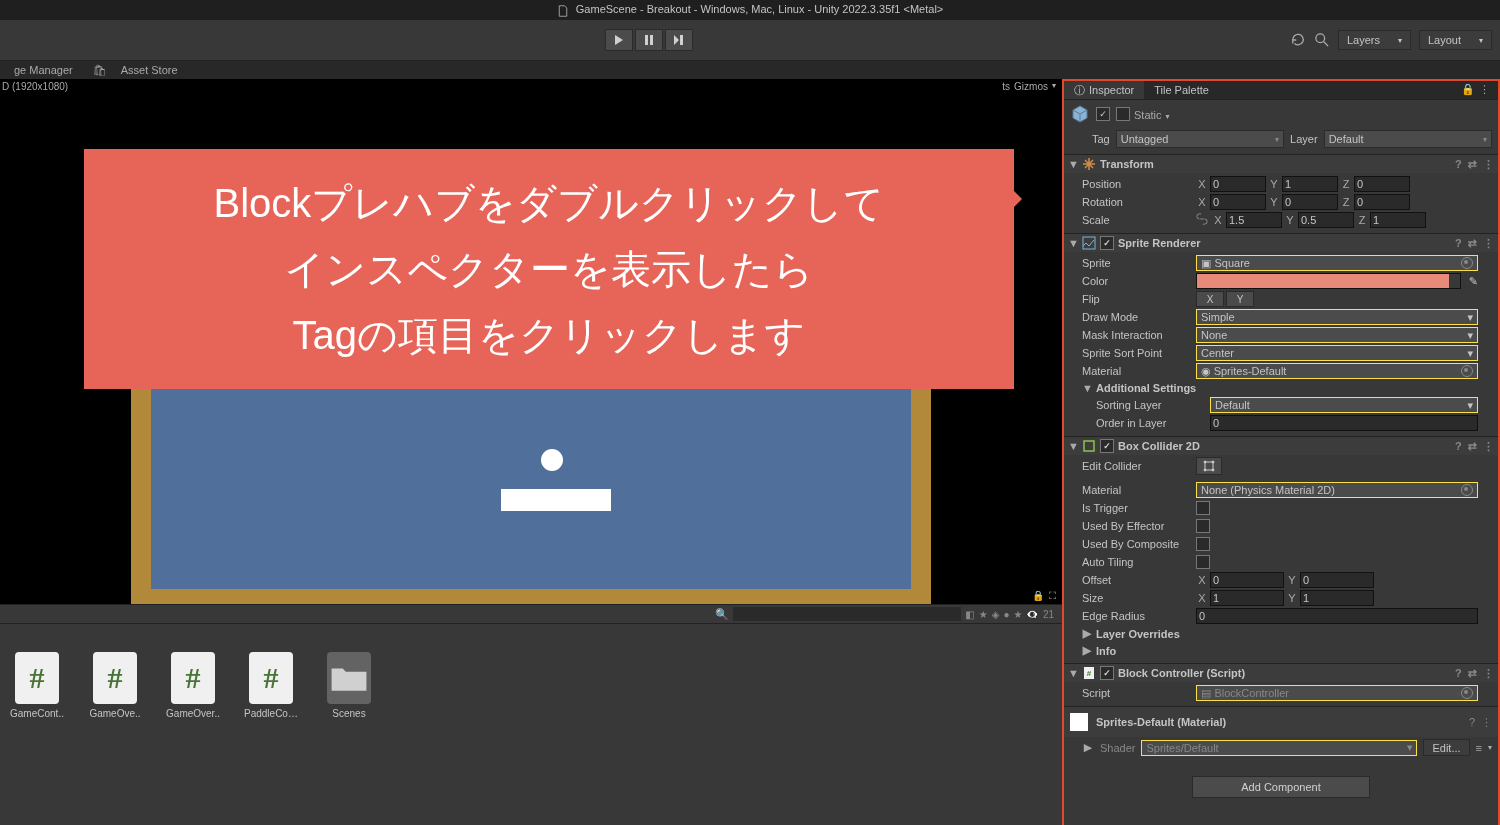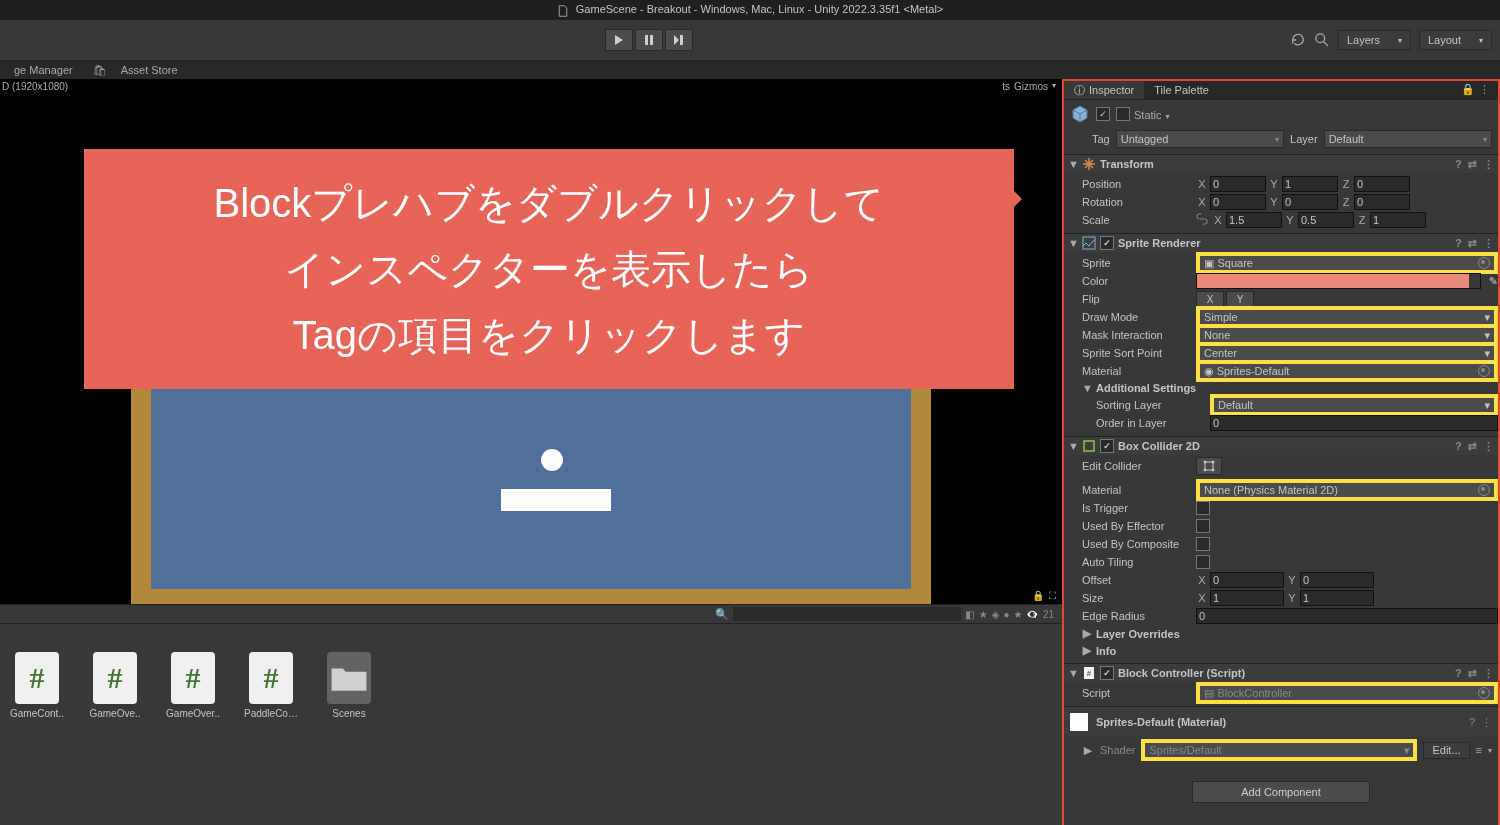--- a/index.html
+++ b/index.html
@@ -65,28 +65,28 @@
 .tag-row{display:flex;padding:2px 6px 6px 28px;gap:6px;align-items:center;}
 .dd{flex:1;background:#4b4b4b;border:1px solid #2a2a2a;height:16px;display:flex;align-items:center;padding:0 4px;color:#c4c4c4;justify-content:space-between;}
 .dd .arrow{font-size:8px;color:#888;}
 
 .comp{border-top:1px solid #222;background:#383838;}
 .comp-header{display:flex;align-items:center;padding:2px 4px;gap:4px;background:#3c3c3c;font-weight:bold;font-size:11px;}
 .foldout{width:10px;text-align:center;color:#aaa;}
 .comp-icon{width:14px;height:14px;display:flex;align-items:center;justify-content:center;}
 .comp-title{flex:1;}
 .comp-mini{color:#888;display:flex;gap:6px;}
-.comp-body{padding:2px 0 4px 18px;}
+.comp-body{padding:2px 20px 4px 18px;}
 .prop-row{display:flex;align-items:center;height:18px;gap:4px;}
 .prop-label{width:110px;color:#c4c4c4;font-size:11px;white-space:nowrap;}
 .prop-label.indent{padding-left:14px;}
 .xyz{display:flex;gap:2px;align-items:center;}
 .xyz-label{width:12px;text-align:center;color:#aaa;}
 .num-field{width:50px;background:#2a2a2a;border:1px solid #111;color:#c4c4c4;height:14px;padding:0 2px;font-size:11px;}
-.wide-field{flex:1;background:#4b4b4b;border:4px solid #fde047;height:14px;padding:0 4px;display:flex;align-items:center;justify-content:space-between;color:#c4c4c4;}
+.wide-field{flex:1;background:#4b4b4b;border:1px solid #fde047;height:14px;padding:0 4px;display:flex;align-items:center;justify-content:space-between;color:#c4c4c4;}
 .color-field{flex:1;height:14px;background:linear-gradient(to right,#e88a7a 0,#e88a7a 96%,transparent 96%);border:1px solid #111;}
 .sub-head{font-weight:bold;font-size:11px;padding:2px 0;display:flex;align-items:center;gap:4px;color:#c4c4c4;}
 .flip-btns{display:flex;gap:2px;}
 .flip-btn{width:26px;height:14px;background:#4b4b4b;border:1px solid #2a2a2a;text-align:center;font-size:10px;display:flex;align-items:center;justify-content:center;}
 .edit-coll{width:24px;height:16px;background:#4b4b4b;border:1px solid #2a2a2a;display:flex;align-items:center;justify-content:center;}
 
 .mat-row{display:flex;align-items:center;padding:6px;gap:8px;background:#3c3c3c;border-top:1px solid #222;}
 .mat-swatch{width:18px;height:18px;background:#fff;}
 .mat-title{flex:1;font-weight:bold;}
 

